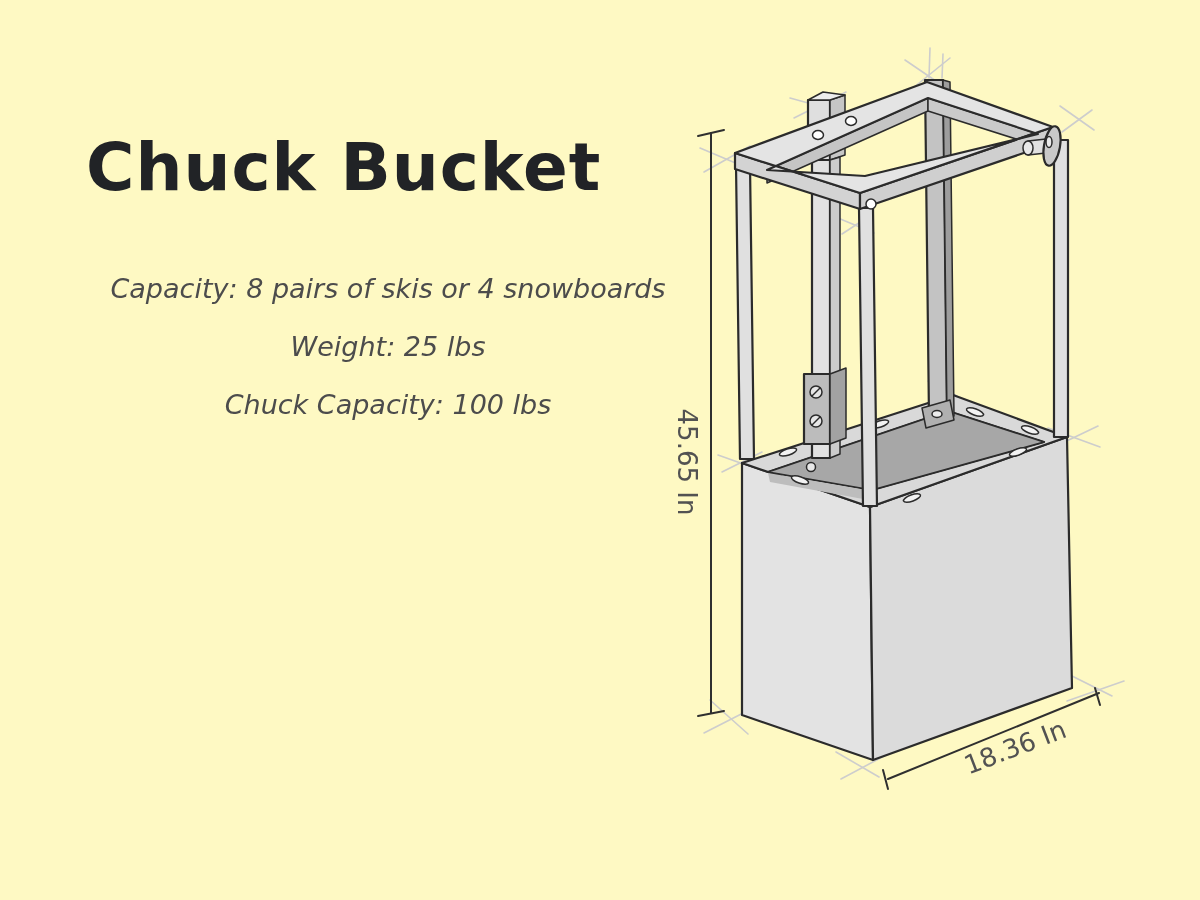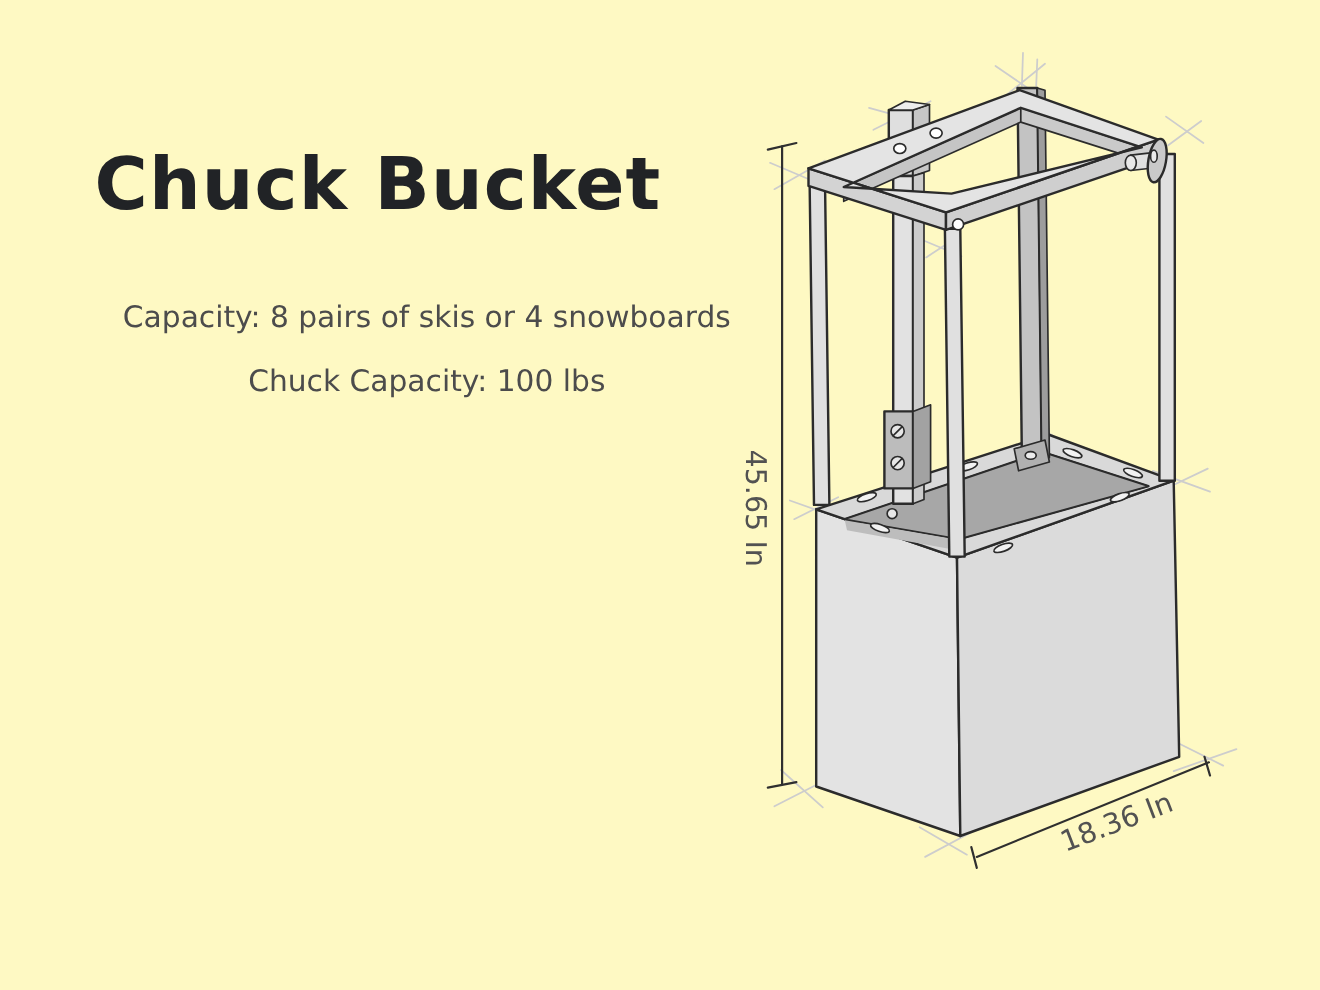--- a/index.html
+++ b/index.html
@@ -10,38 +10,39 @@
     font-family:"DejaVu Sans","Liberation Sans",sans-serif;
   }
   .title {
     position:absolute; left:86px; top:126px; width:520px;
     font-size:66px; line-height:84px; font-weight:bold;
     letter-spacing:1px; color:#212326; white-space:nowrap;
   }
   .specs { position:absolute; left:58px; top:260px; width:660px; }
   .spec {
     height:58px; line-height:58px; text-align:center;
-    font-size:27px; color:#4c4c4c; white-space:nowrap;
+    font-size:27px; color:#4c4c4c; white-space:nowrap;font-style:italic;
   }
   .diagram-svg { position:absolute; left:0; top:0; }
   .outline   { stroke:#2b2b2b; stroke-width:2.2; stroke-linejoin:round; stroke-linecap:round; }
   .thin      { stroke:#2b2b2b; stroke-width:1.5; stroke-linejoin:round; stroke-linecap:round; }
   .sketch    { stroke:#cdcdcd; stroke-width:1.6; stroke-linecap:round; }
   .dim       { stroke:#2f2f2f; stroke-width:2; stroke-linecap:round; }
   .dim-label { font-size:26px; fill:#525252; font-family:"DejaVu Sans","Liberation Sans",sans-serif; }
 </style>
 </head>
 <body>
 
 <div class="page">
 
   <h1 class="title">Chuck Bucket</h1>
 
   <div class="specs">
     <div class="spec">Capacity: 8 pairs of skis or 4 snowboards</div>
+    <div class="spec">Weight: 25 lbs</div>
     <div class="spec">Chuck Capacity: 100 lbs</div>
   </div>
 
   <svg class="diagram-svg" width="1200" height="900" viewBox="0 0 1200 900">
 
     <g>
       <line class="sketch" x1="905" y1="60" x2="952" y2="92"></line>
       <line class="sketch" x1="908" y1="92" x2="950" y2="58"></line>
       <line class="sketch" x1="790" y1="98" x2="848" y2="114"></line>
       <line class="sketch" x1="794" y1="118" x2="846" y2="92"></line>

